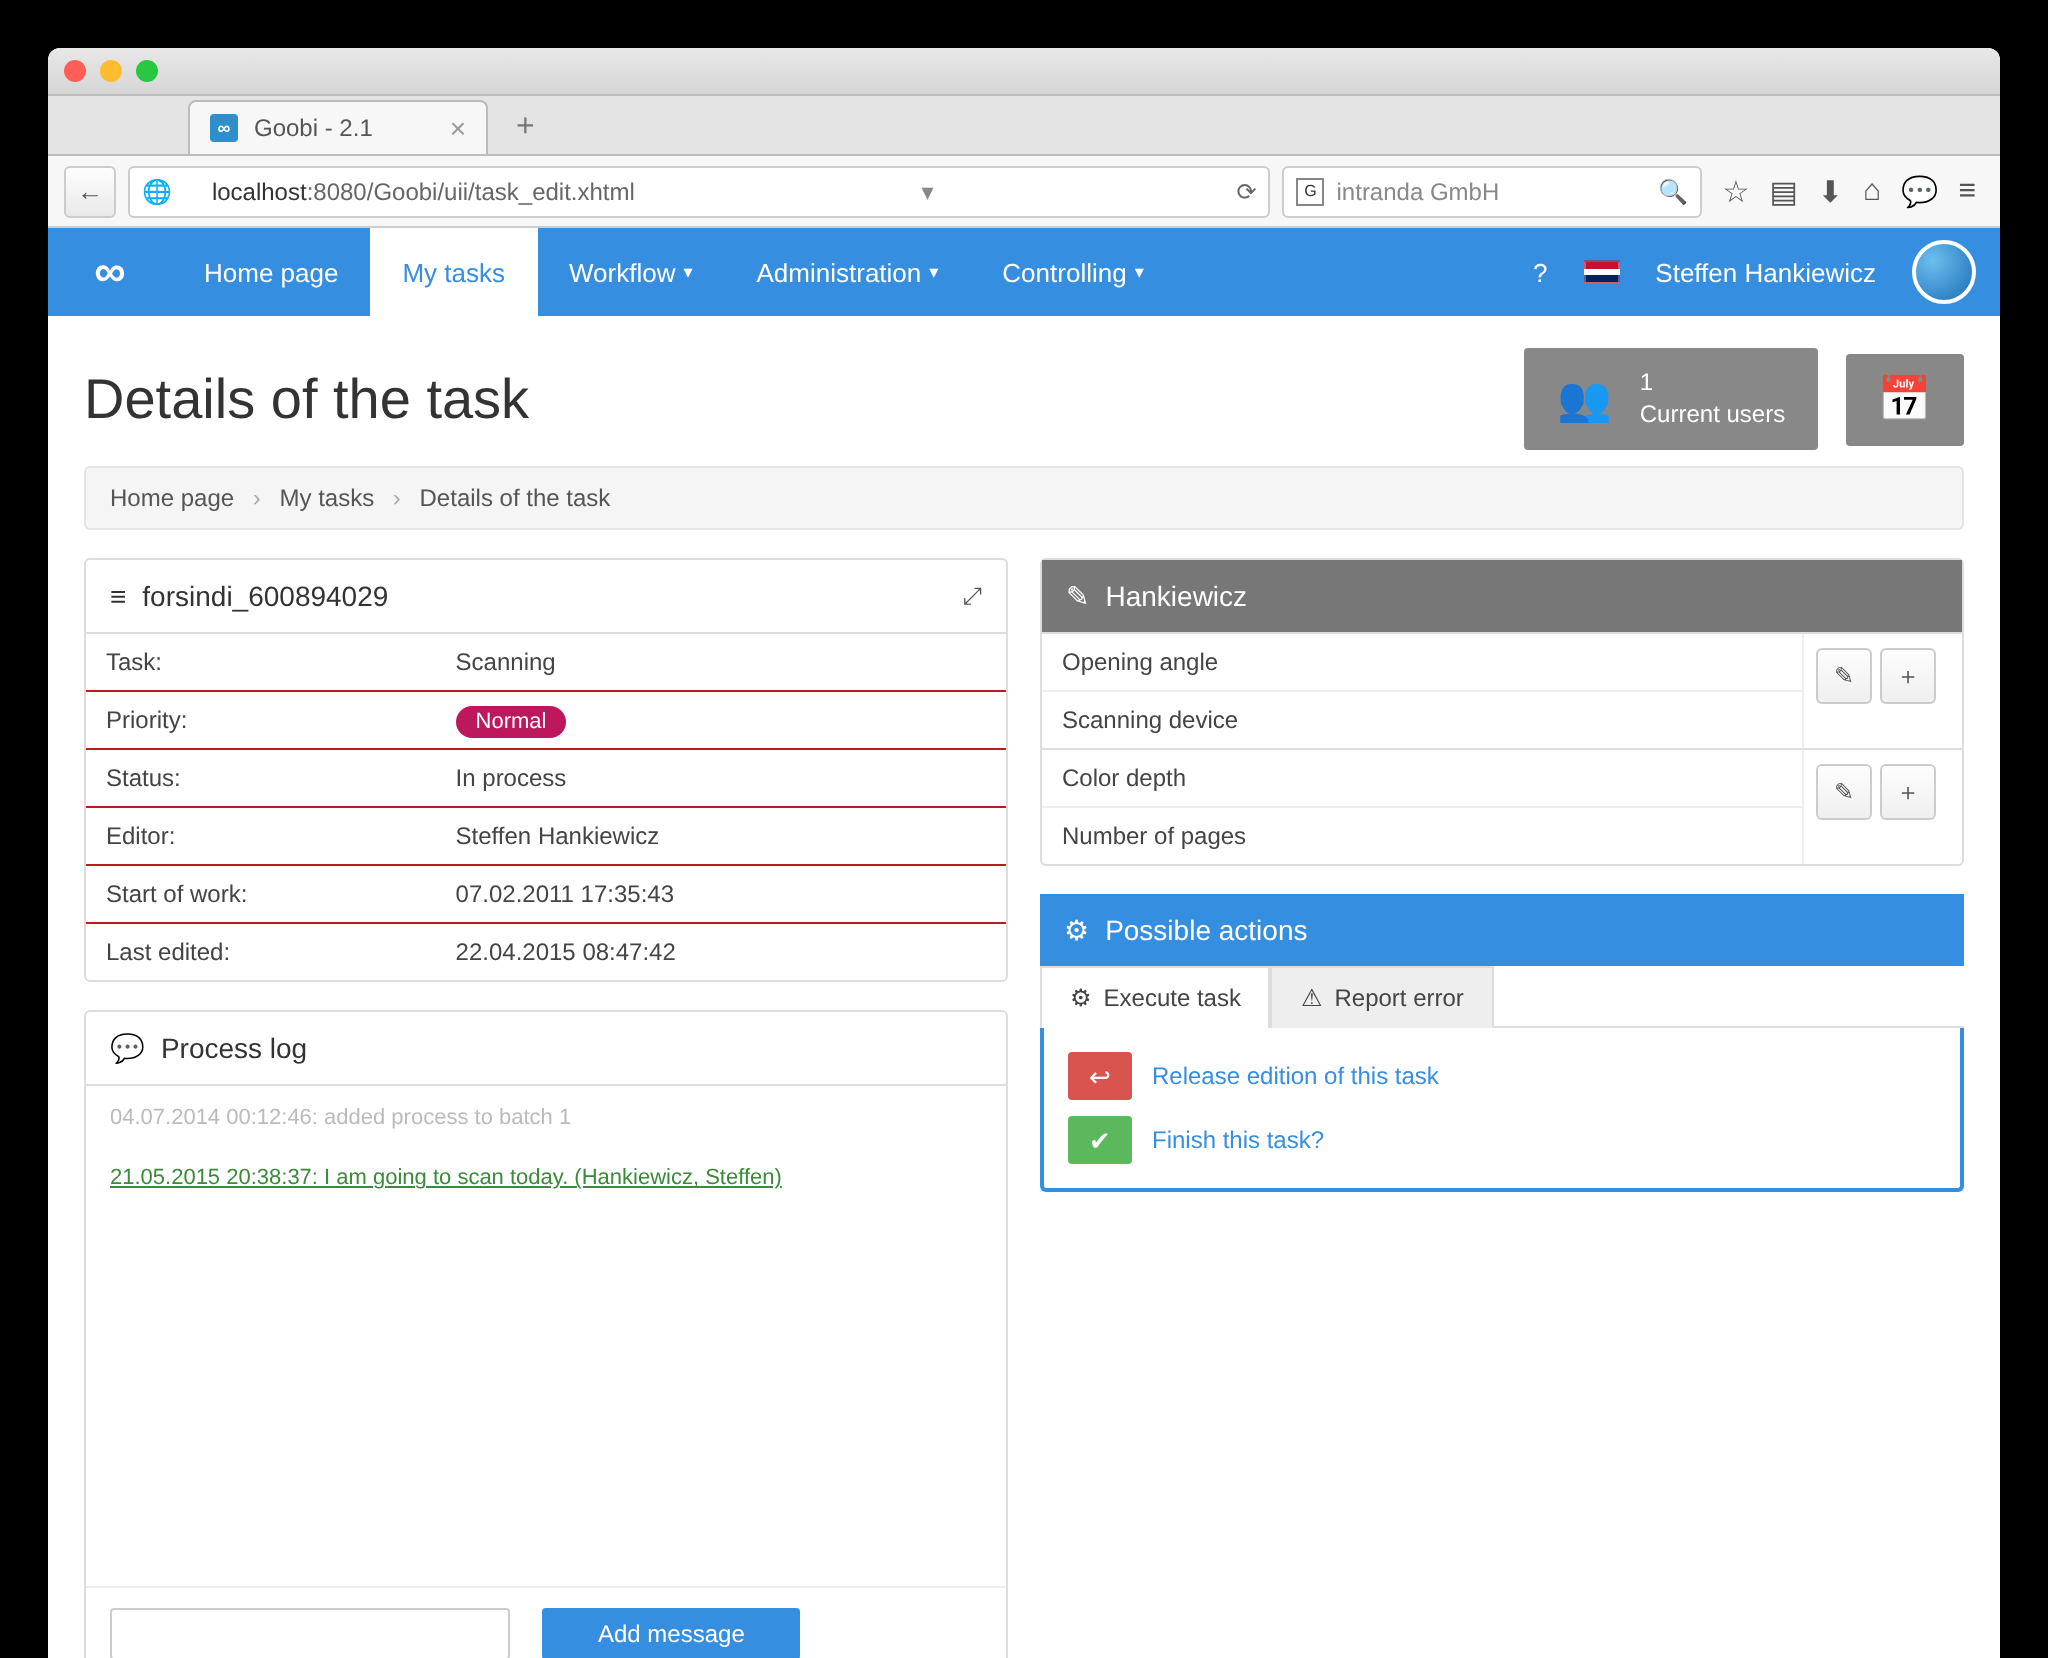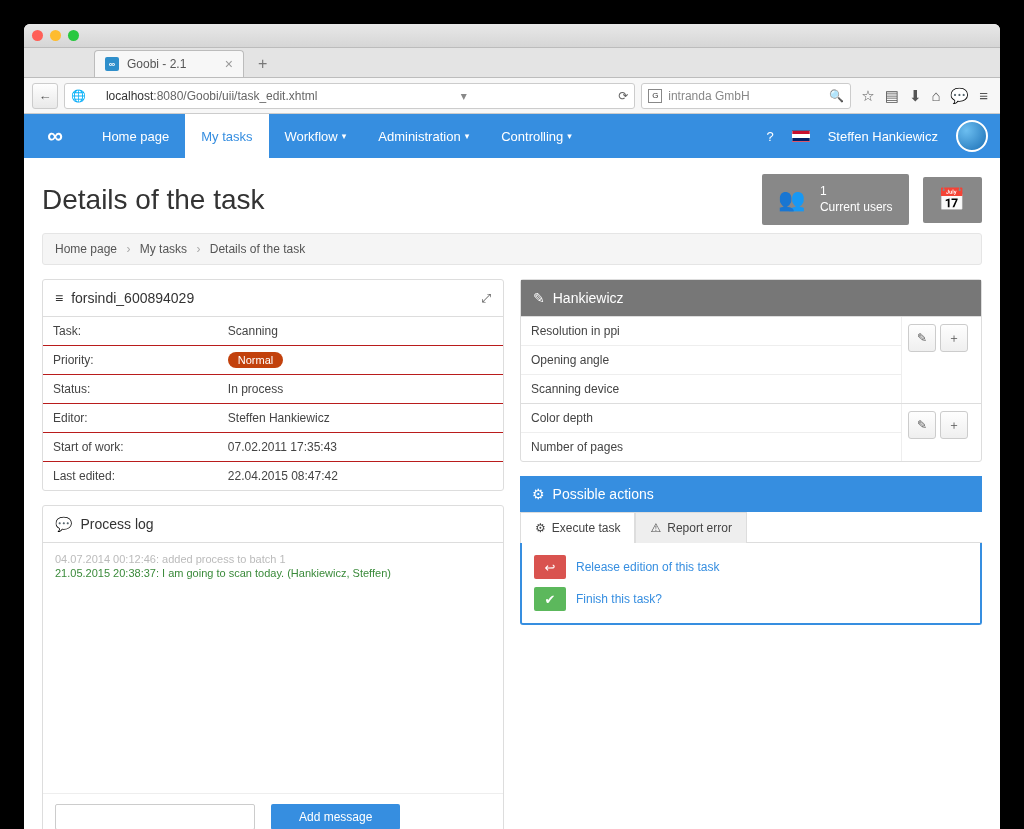--- a/index.html
+++ b/index.html
@@ -57,21 +57,21 @@
 .panel { border:1px solid #ddd; border-radius:3px; background:#fff; margin-bottom:14px; }
 .panel-hd { padding:10px 12px; font-size:14px; color:#333; display:flex; align-items:center; gap:8px; border-bottom:1px solid #ddd; }
 .panel-hd.dark { background:#777; color:#fff; }
 .panel-hd.blue { background:#368ee0; color:#fff; border-bottom:none; }
 .panel-hd .expand { margin-left:auto; color:#555; font-size:12px; cursor:pointer;}
 
 .tbl { width:100%; border-collapse:collapse; font-size:12px; color:#444; }
 .tbl td { padding: 7px 10px; border-top:1px solid #b91c1c; }
 .tbl tr:first-child td { border-top:none; }
 .tbl td:first-child { width: 38%; }
-.badge { background:#c2410c; color:#fff; border-radius:10px; padding:2px 10px; font-size:11px; }
+.badge { background:#be185d; color:#fff; border-radius:10px; padding:2px 10px; font-size:11px; }
 
 .props { font-size:12px; color:#444; }
 .propgroup { border-bottom:1px solid #ddd; display:flex; }
 .proplabels { flex:1; }
 .proplabels div { padding:7px 10px; border-top:1px solid #eee; }
 .proplabels div:first-child { border-top:none; }
 .propactions { width:80px; padding:7px 6px; border-left:1px solid #eee; display:flex; gap:4px; align-items:flex-start;}
 .sqbtn { width:28px; height:28px; border:1px solid #ccc; border-radius:3px; background:linear-gradient(#fefefe,#efefef); display:inline-flex; align-items:center; justify-content:center; font-size:12px; color:#555; cursor:pointer;}
 
 .tabs { display:flex; border-bottom:1px solid #ddd; font-size:12px; }
@@ -80,21 +80,21 @@
 .actions { border:2px solid #368ee0; border-top:none; padding:12px; font-size:12px; border-radius: 0 0 3px 3px;}
 .action { display:flex; align-items:center; gap:10px; margin-bottom:8px; }
 .action:last-child { margin-bottom:0; }
 .ibtn { width:32px; height:24px; border-radius:2px; display:inline-flex; align-items:center; justify-content:center; color:#fff; font-size:13px;}
 .ibtn.red { background:#d9534f; }
 .ibtn.green { background:#5cb85c; }
 .action a { color:#368ee0; text-decoration:none; }
 
 .log { padding:10px 12px; font-size:11px; min-height:250px; }
 .log .l1 { color:#bbb; }
-.log .l2 { color:#3a8a3a; margin-top:2px;}
+.log .l2 { color:#3a8a3a; margin-top:18px;text-decoration:underline;}
 .msgrow { padding:10px 12px; border-top:1px solid #eee; display:flex; gap:16px; align-items:center; }
 .msgrow input { width:200px; height:26px; border:1px solid #ccc; border-radius:2px; padding:0 6px; font-size:12px;}
 .btn-blue { background:#368ee0; color:#fff; border:none; border-radius:2px; padding:6px 28px; font-size:12px; cursor:pointer;}
 </style>
 </head>
 <body>
 
 <div class="window">
   <div class="titlebar">
     <div class="traffic">
@@ -241,21 +241,20 @@
 
         <div class="col">
           <div class="panel">
             <div class="panel-hd dark">
               <span>✎</span>
               <span>Hankiewicz</span>
             </div>
             <div class="props">
               <div class="propgroup">
                 <div class="proplabels">
-                  <div>Resolution in ppi</div>
                   <div>Opening angle</div>
                   <div>Scanning device</div>
                 </div>
                 <div class="propactions">
                   <span class="sqbtn">✎</span>
                   <span class="sqbtn">＋</span>
                 </div>
               </div>
               <div class="propgroup" style="border-bottom:none">
                 <div class="proplabels">

